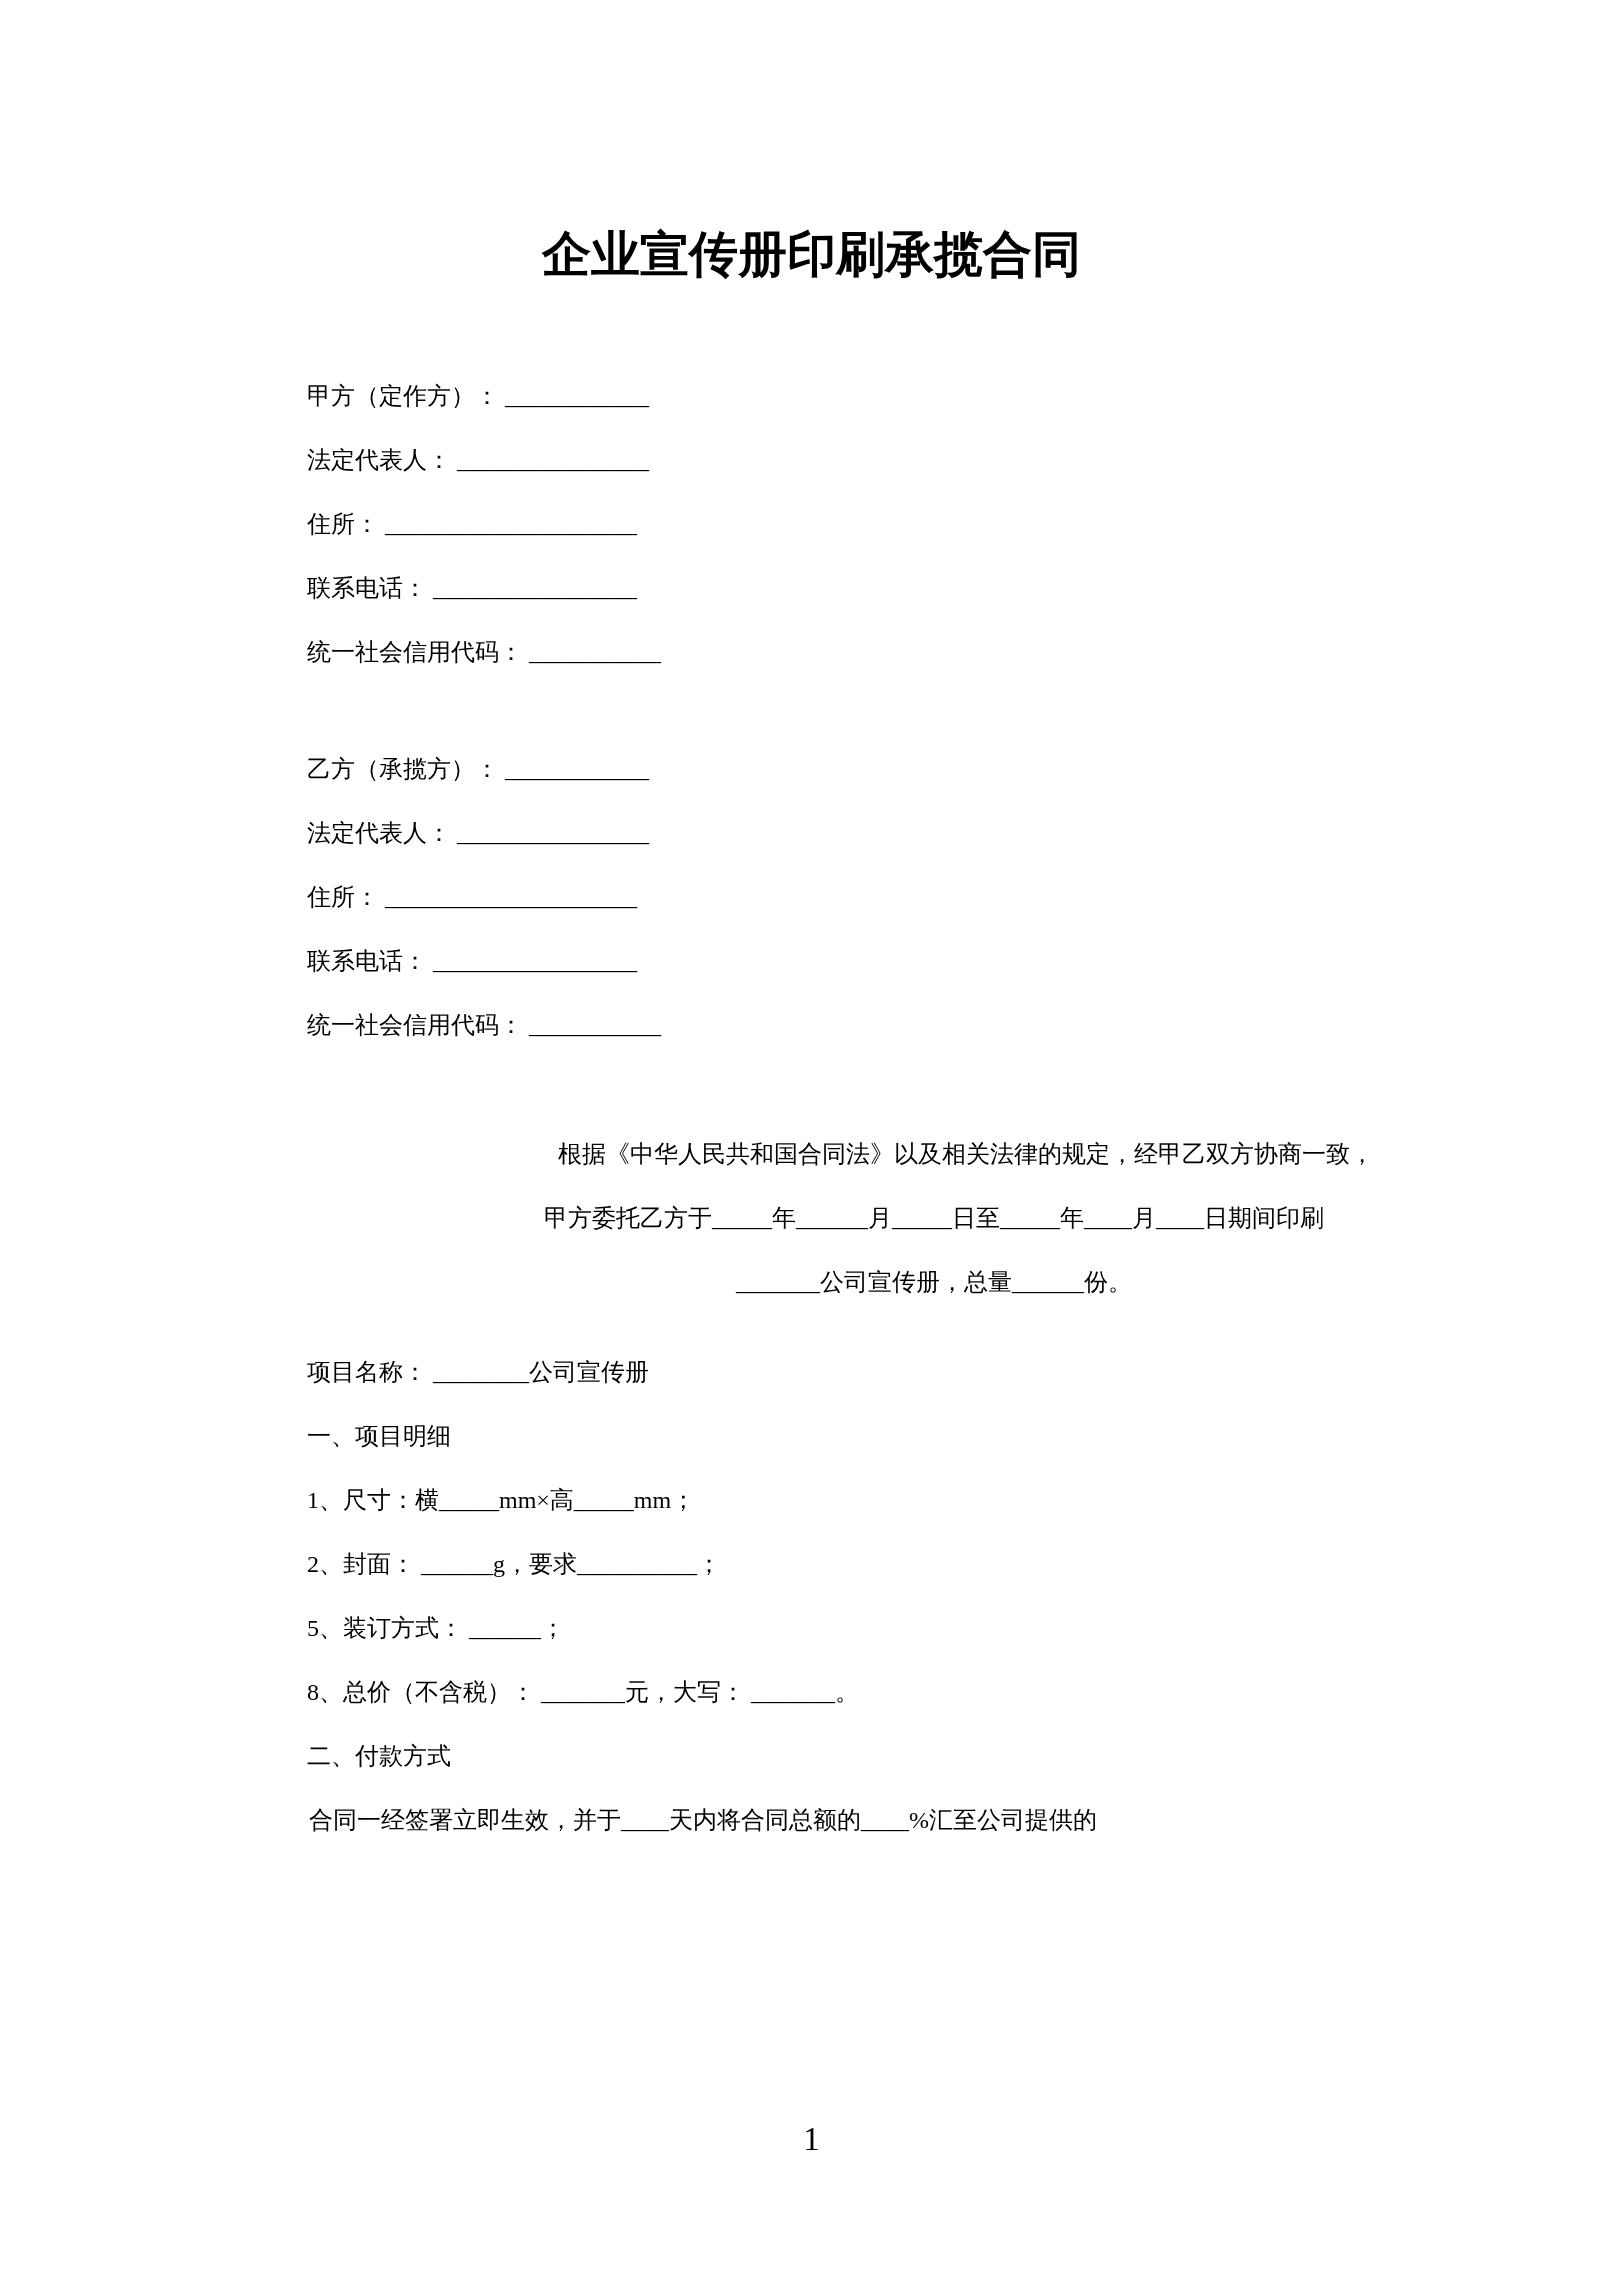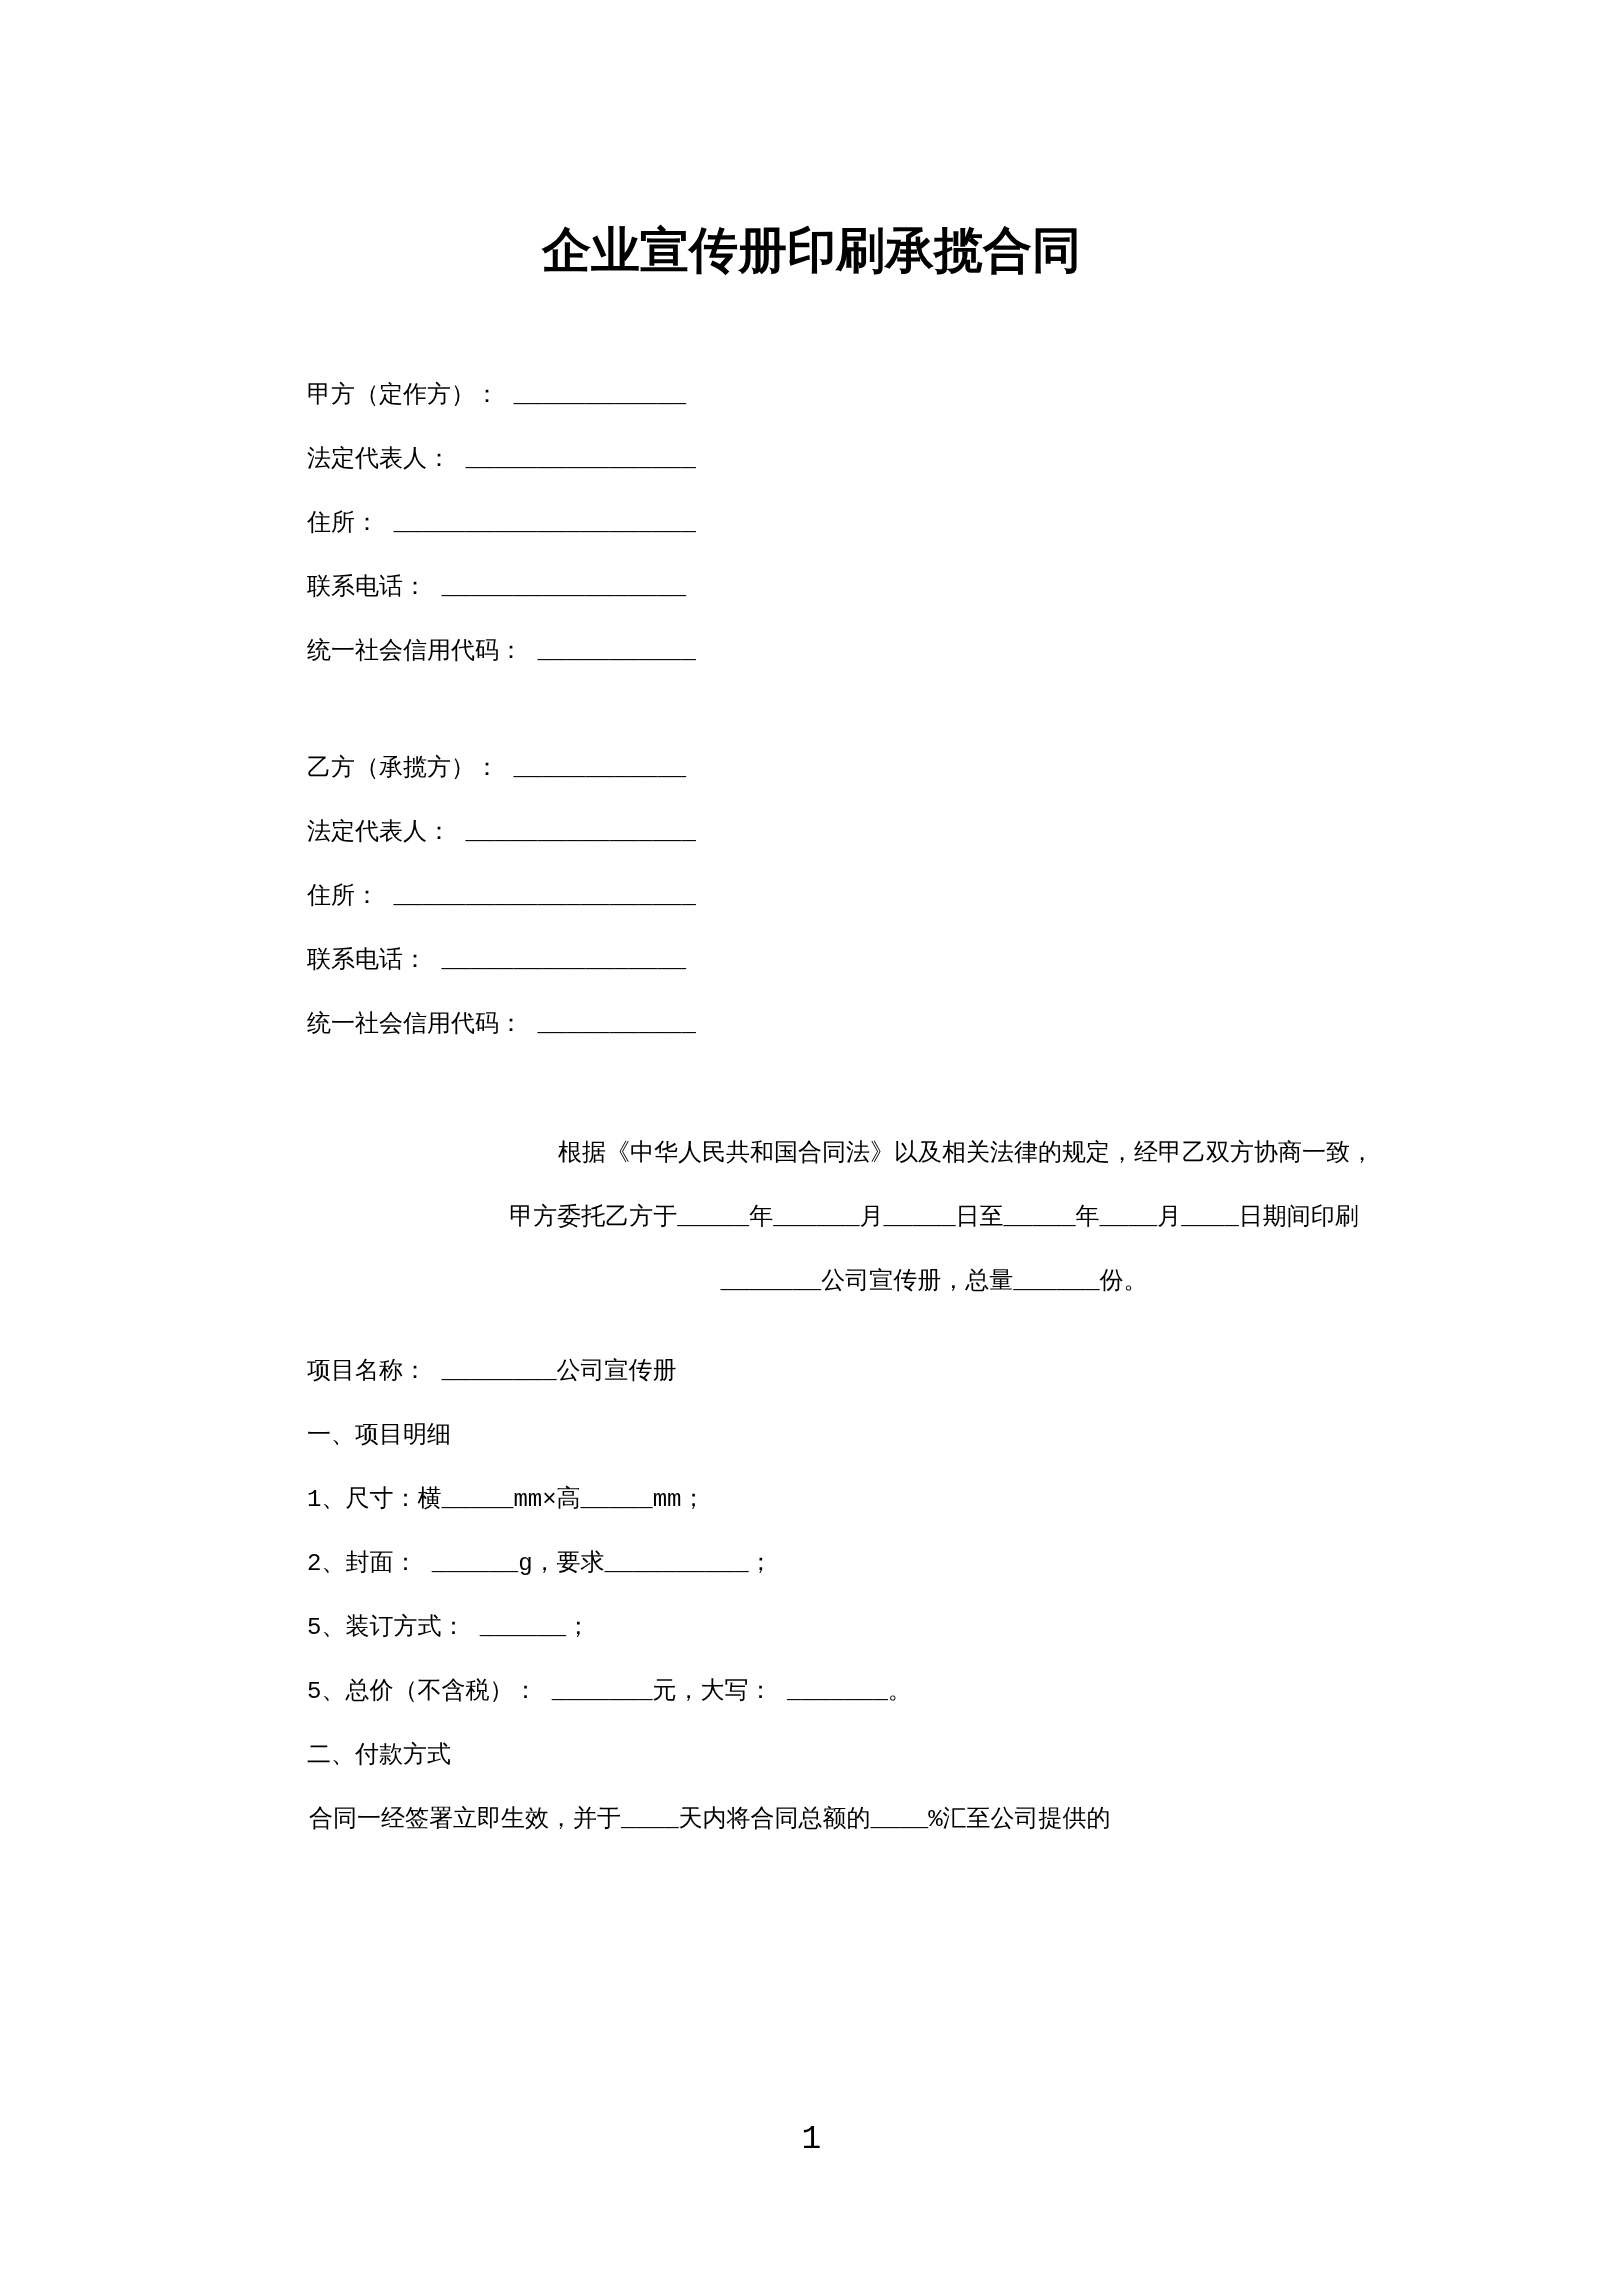--- a/index.html
+++ b/index.html
@@ -6,21 +6,21 @@
     margin: 0;
     padding: 0;
     background: #ffffff;
   }
   .page {
     position: relative;
     width: 1623px;
     height: 2294px;
     background: #ffffff;
     color: #000000;
-    font-family: Liberation Mono, monospace;
+    font-family: Liberation Serif, serif;
     overflow: hidden;
     border-radius: 28px;
   }
   .title {
     margin: 0;
     padding-top: 218px;
     font-size: 49px;
     line-height: 73px;
     font-weight: bold;
     text-align: center;
@@ -83,21 +83,21 @@
     <div class="line">甲方委托乙方于_____年______月_____日至_____年____月____日期间印刷</div>
     <div class="line">_______公司宣传册，总量______份。</div>
   </div>
 
   <div class="block details">
     <div class="line field">项目名称： ________公司宣传册</div>
     <div class="line field">一、项目明细</div>
     <div class="line field">1、尺寸：横_____mm×高_____mm；</div>
     <div class="line field">2、封面： ______g，要求__________；</div>
     <div class="line field">5、装订方式： ______；</div>
-    <div class="line field">5、总价（不含税）： _______元，大写： _______。</div>
+    <div class="line field">8、总价（不含税）： _______元，大写： _______。</div>
     <div class="line field">二、付款方式</div>
     <div class="line indent">合同一经签署立即生效，并于____天内将合同总额的____%汇至公司提供的</div>
   </div>
 
   <div class="footer">1</div>
 
 </div>
 
 
 </body></html>

